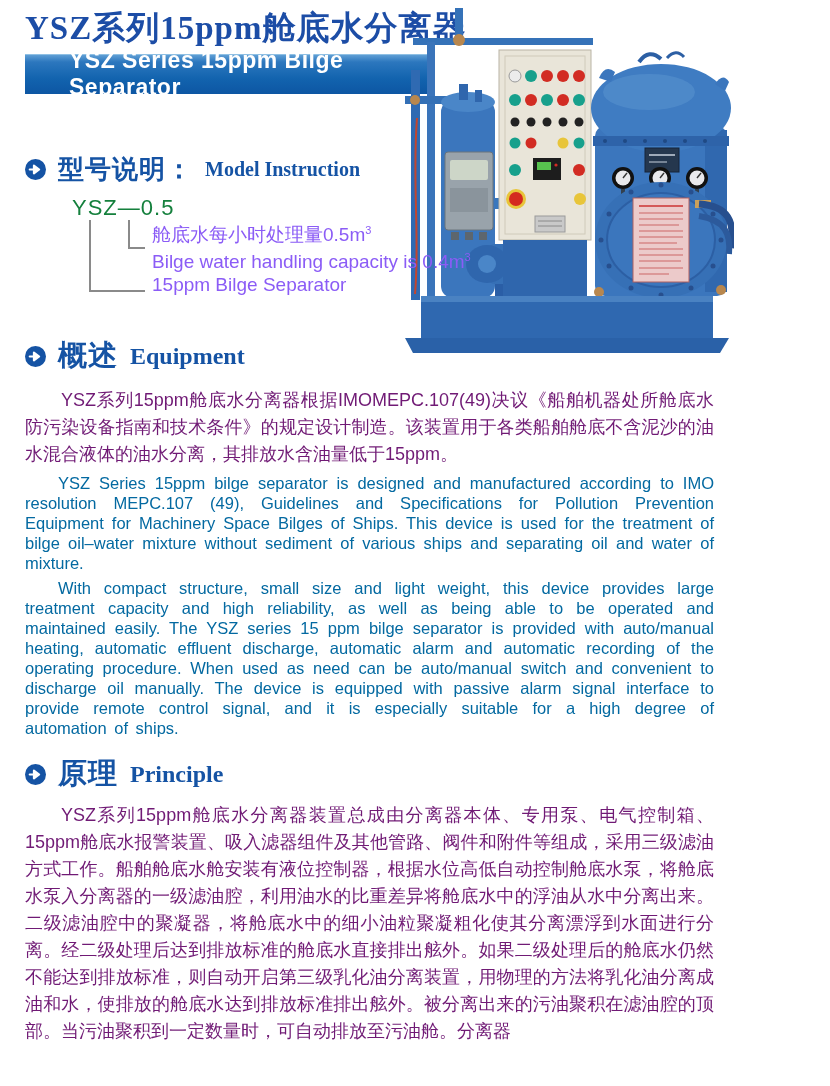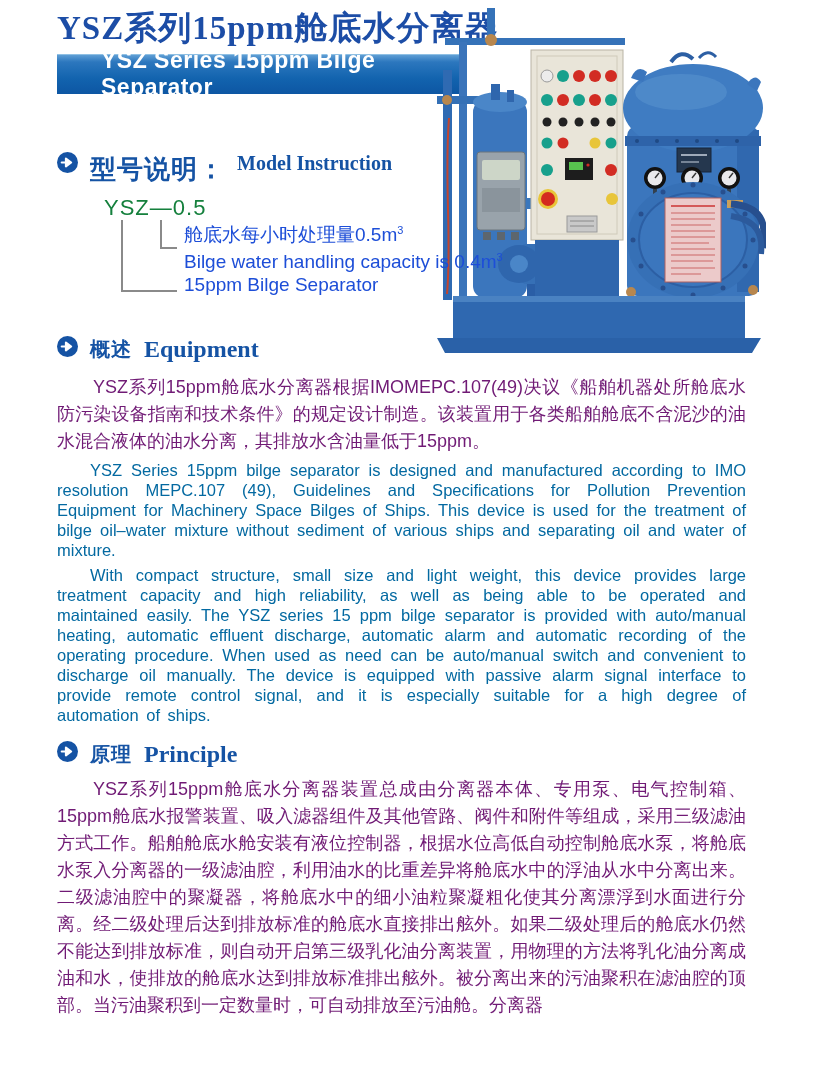--- a/index.html
+++ b/index.html
@@ -1,56 +1,56 @@
 <!DOCTYPE html>
 <html><head>
 <meta charset="utf-8">
 <style>
   * { margin:0; padding:0; box-sizing:border-box; }
   html,body { background:#ffffff; }
   body {
     width:830px; height:1086px; overflow:hidden; position:relative;
     font-family:"Liberation Sans","DejaVu Sans",sans-serif; color:#3d3d3d;
   }
-  .page { position:relative; width:734px; height:1086px; padding:10px 20px 0 25px;margin-left:32px; }
+  .page { position:relative; width:734px; height:1086px; padding:10px 20px 0 25px; }
 
   
   .title {
     font-family:"Liberation Serif","DejaVu Serif",serif;
     font-size:33px; font-weight:bold; color:#1c4da6; letter-spacing:1px; line-height:36px;
   }
   .banner {
     margin-top:8px; width:405px; height:40px;
     background:linear-gradient(180deg,#66a4d8 0%,#2c77be 20%,#1263ae 62%,#0d56a3 100%);
     display:flex; align-items:center; padding-left:44px;
     box-shadow:inset 0 1px 0 #8fc0e4;
   }
   .banner span { color:#ffffff; font-size:23px; font-weight:bold; letter-spacing:.5px; }
 
   .photo { position:absolute; top:0; right:0; width:335px; height:365px; }
 
   
-  .sec-head { display:flex; }
+  .sec-head { display:flex; align-items:center; }
   .bullet { width:21px; height:21px; flex:0 0 21px; margin-right:12px; }
-  .h-cn { font-size:20px; font-weight:bold; color:#1553a4; letter-spacing:1px; }
+  .h-cn { font-size:29px; font-weight:bold; color:#1553a4; letter-spacing:1px; }
   .h-cn.big { font-size:26px; }
   .h-en {
     font-family:"Liberation Serif","DejaVu Serif",serif;
     font-size:24px; font-weight:bold; color:#1553a4; margin-left:12px;
   }
   .h-en.small { font-size:20px; }
 
   
   .model-sec { margin-top:58px; width:480px; }
   .tree { position:relative; margin-left:47px; margin-top:8px; height:125px; }
   .code { font-size:22px; color:#15803d; letter-spacing:1px; }
   .tline { position:absolute; border-left:2px solid #8a8a8a; border-bottom:2px solid #8a8a8a; }
   .line-a { left:56px; top:25px; width:17px; height:29px; }
   .line-b { left:17px; top:25px; width:56px; height:72px; }
-  .tlabel { position:absolute; left:80px; font-size:19px; color:#1d4ed8; line-height:23px; white-space:nowrap; }
+  .tlabel { position:absolute; left:80px; font-size:19px; color:#8b5cf6; line-height:23px; white-space:nowrap; }
   .label-1 { top:24px; }
   .label-2 { top:78px; }
   .tlabel sup { font-size:11px; }
 
   
   .overview-sec { margin-top:16px; }
   .principle-sec { margin-top:16px; }
   .p-cn {
     margin-top:11px; font-size:18px; line-height:27px;
     text-align:justify; text-indent:2em; color:#701a75;

